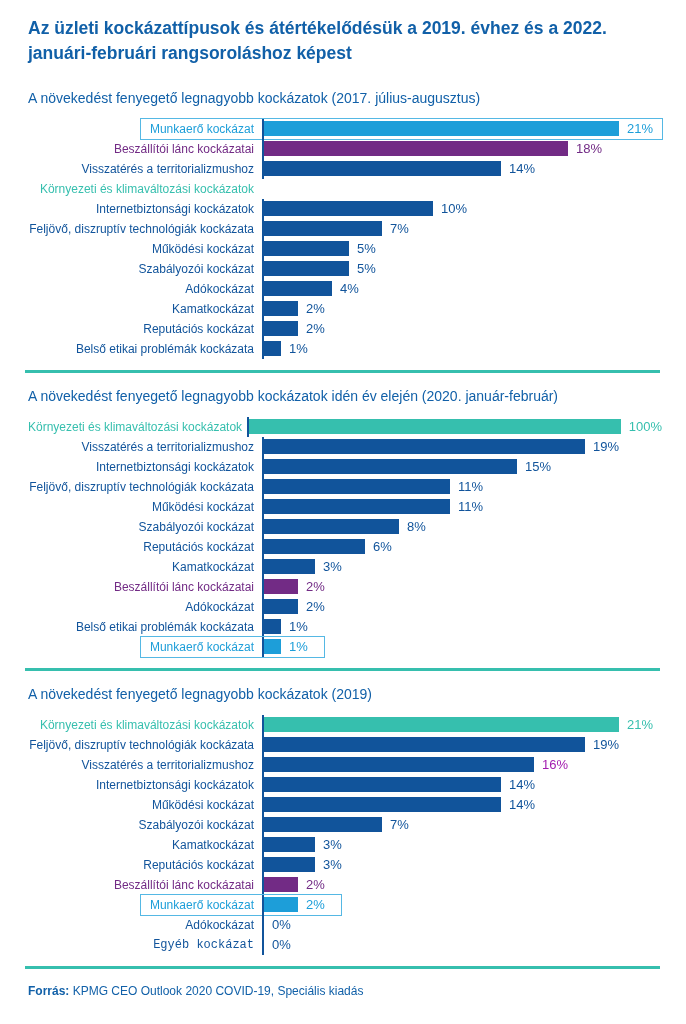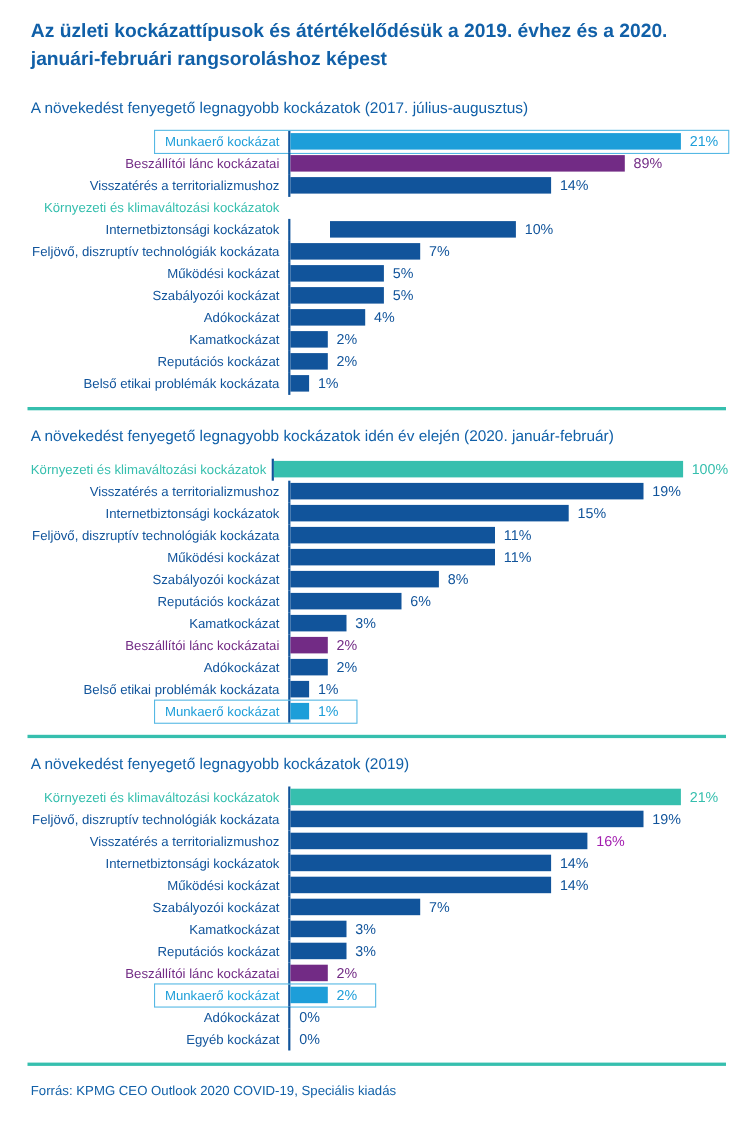--- a/index.html
+++ b/index.html
@@ -62,60 +62,60 @@
     border-top: 3px solid #36BFAE;
     width: 635px;
     margin: 11px 0 15px -3px;
   }
 
   .footer {
     color: #1160A8;
     font-size: 12px;
     margin: 10px 0 0 0;
   }
-  .footer .src-label { font-weight: normal; text-align: right; }
+  .footer .src-label { font-weight: bold; text-align: right; }
 </style>
 </head>
 <body>
 
 <div class="page">
 
-  <h1 class="main-title">Az üzleti kockázattípusok és átértékelődésük a 2019. évhez és a 2020. januári-februári rangsoroláshoz képest</h1>
+  <h1 class="main-title">Az üzleti kockázattípusok és átértékelődésük a 2019. évhez és a 2022. januári-februári rangsoroláshoz képest</h1>
 
   <section>
     <h2 class="chart-title">A növekedést fenyegető legnagyobb kockázatok (2017. július-augusztus)</h2>
     <div class="rows">
         <div class="row">
           <span class="label" style="color: rgb(29, 158, 217);">Munkaerő kockázat</span>
           <div class="barcell" style="border-left-color: rgb(17, 84, 155);">
             <div class="bar" style="width: 355px; background: rgb(29, 158, 217);"></div>
             <span class="value" style="color: rgb(29, 158, 217);">21%</span>
           </div>
           <div class="rowbox" style="border-color: rgb(85, 184, 228); width: 523px;"></div>
         </div>
         <div class="row">
           <span class="label" style="color: rgb(114, 43, 133);">Beszállítói lánc kockázatai</span>
           <div class="barcell" style="border-left-color: rgb(17, 84, 155);">
             <div class="bar" style="width: 304px; background: rgb(114, 43, 133);"></div>
-            <span class="value" style="color: rgb(114, 43, 133);">89%</span>
+            <span class="value" style="color: rgb(114, 43, 133);">18%</span>
           </div>
         </div>
         <div class="row">
           <span class="label" style="color: rgb(17, 84, 155);">Visszatérés a territorializmushoz</span>
           <div class="barcell" style="border-left-color: rgb(17, 84, 155);">
             <div class="bar" style="width: 237px; background: rgb(17, 84, 155);"></div>
             <span class="value" style="color: rgb(17, 84, 155);">14%</span>
           </div>
         </div>
         <div class="row">
           <span class="label" style="color: rgb(54, 191, 174);">Környezeti és klimaváltozási kockázatok</span>
         </div>
         <div class="row">
           <span class="label" style="color: rgb(17, 84, 155);">Internetbiztonsági kockázatok</span>
-          <div class="barcell" style="border-left-color: rgb(17, 84, 155); padding-left: 36px;">
+          <div class="barcell" style="border-left-color: rgb(17, 84, 155);">
             <div class="bar" style="width: 169px; background: rgb(17, 84, 155);"></div>
             <span class="value" style="color: rgb(17, 84, 155);">10%</span>
           </div>
         </div>
         <div class="row">
           <span class="label" style="color: rgb(17, 84, 155);">Feljövő, diszruptív technológiák kockázata</span>
           <div class="barcell" style="border-left-color: rgb(17, 84, 155);">
             <div class="bar" style="width: 118px; background: rgb(17, 84, 155);"></div>
             <span class="value" style="color: rgb(17, 84, 155);">7%</span>
           </div>
@@ -335,21 +335,21 @@
           <div class="rowbox" style="border-color: rgb(85, 184, 228); width: 202px;"></div>
         </div>
         <div class="row">
           <span class="label" style="color: rgb(17, 84, 155);">Adókockázat</span>
           <div class="barcell" style="border-left-color: rgb(17, 84, 155);">
             <div class="bar" style="width: 0px; background: rgb(17, 84, 155);"></div>
             <span class="value" style="color: rgb(17, 84, 155);">0%</span>
           </div>
         </div>
         <div class="row">
-          <span class="label" style="color: rgb(17, 84, 155);">Egyéb kockázat</span>
+          <span class="label" style="color: rgb(17, 84, 155); font-family: Liberation Mono, monospace;">Egyéb kockázat</span>
           <div class="barcell" style="border-left-color: rgb(17, 84, 155);">
             <div class="bar" style="width: 0px; background: rgb(17, 84, 155);"></div>
             <span class="value" style="color: rgb(17, 84, 155);">0%</span>
           </div>
         </div>
       </div>
   </section>
 
   <hr class="divider">
 

